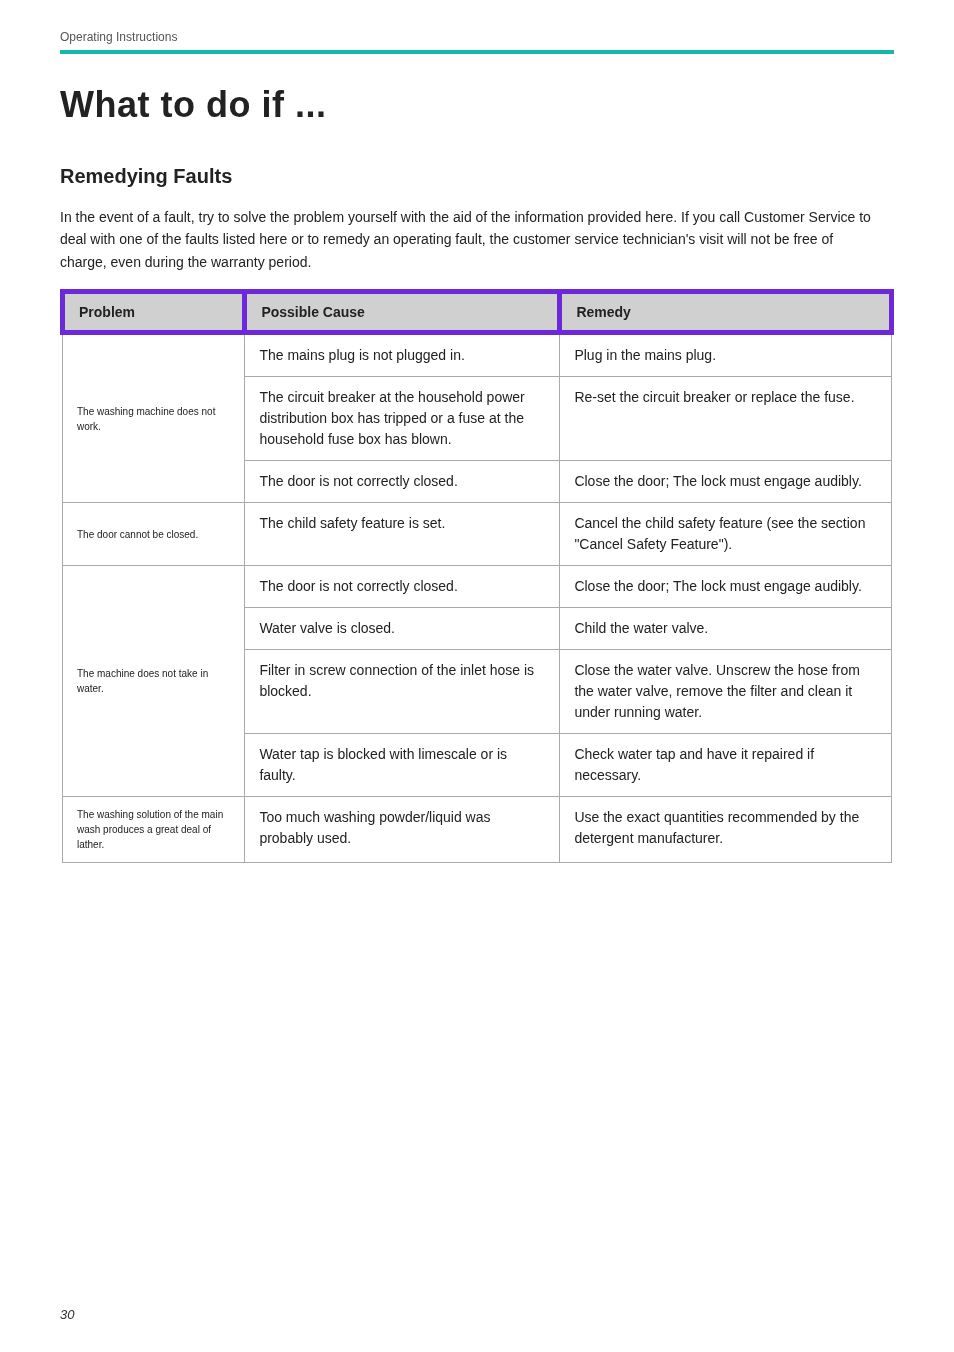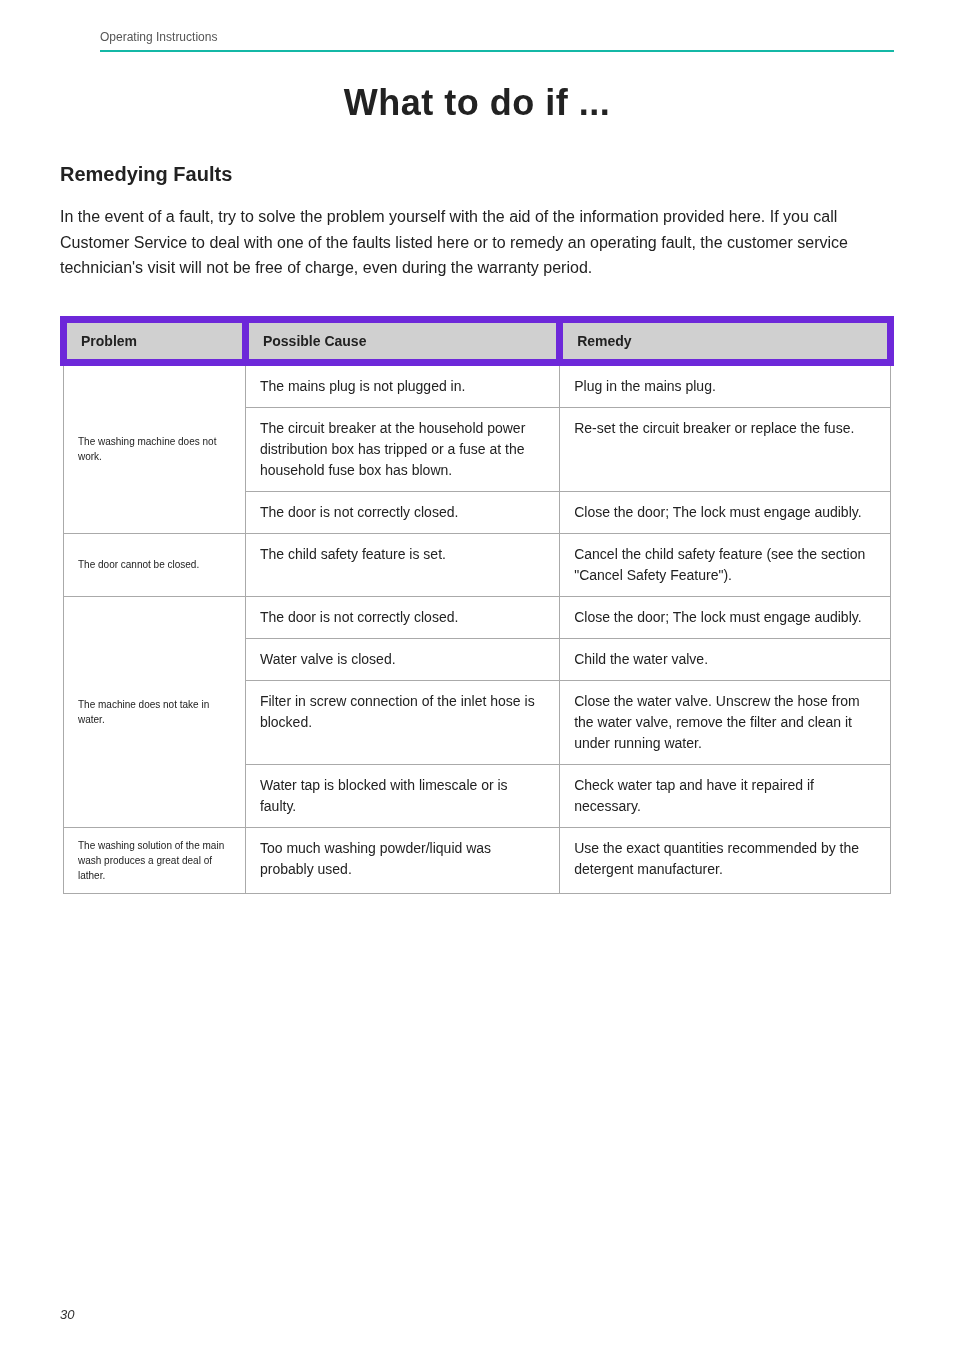--- a/index.html
+++ b/index.html
@@ -22,59 +22,57 @@
       width: 954px;
       min-height: 1352px;
       background: #ffffff;
       padding: 30px 60px 60px 60px;
       position: relative;
     }
 
     .page-header {
       font-size: 12px;
       color: #555;
-      border-bottom: 2px solid #14b8a6;
+      border-bottom: 4px solid #14b8a6;
       padding-bottom: 6px;
       margin-bottom: 30px;
-      margin-left: 40px;
     }
 
     .main-title {
       font-size: 36px;
       font-weight: bold;
       margin-bottom: 28px;
       letter-spacing: 0.5px;
-      text-align: center;
     }
 
     .section-title {
       font-size: 20px;
       font-weight: bold;
       margin-bottom: 18px;
       margin-top: 39px;
     }
 
     .intro-text {
-      font-size: 16px;
+      font-size: 14px;
       line-height: 1.6;
-      margin-bottom: 35px;
+      margin-bottom: 16px;
       max-width: 820px;
     }
 
     .fault-table {
       width: 100%;
       border-collapse: collapse;
       font-size: 14px;
     }
 
     .fault-table th {
       background-color: #d0d0d0;
       font-weight: bold;
       padding: 10px 14px;
-      border: 7px solid #6d28d9;
+      border: 5px solid #6d28d9;
       text-align: left;
       vertical-align: middle;
     }
 
     .fault-table td {
       border: 1px solid #aaa;
       padding: 10px 14px;
       vertical-align: top;
       line-height: 1.5;
       margin-top: 47px;

